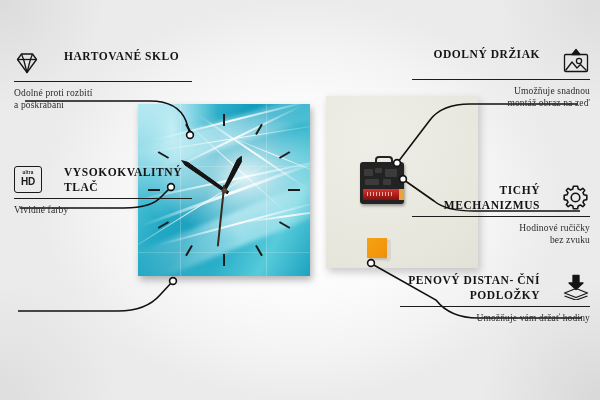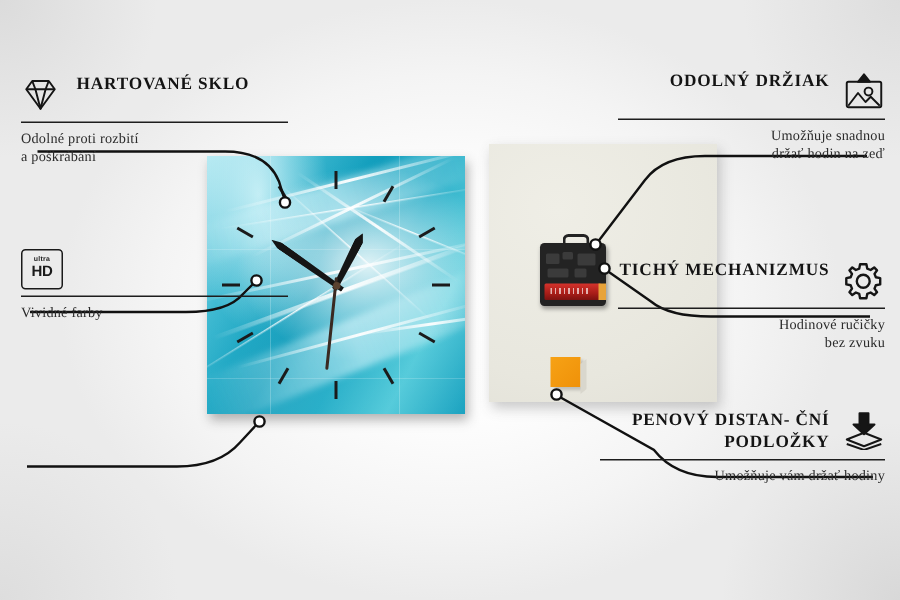--- a/index.html
+++ b/index.html
@@ -219,21 +219,21 @@
     position: absolute;
     z-index: 4;
     width: 178px;
   }
   .feature.left  { text-align: left; }
   .feature.right { text-align: right; }
 
   .feat-head {
     display: flex;
     align-items: flex-start;
-    gap: 9px;
+    gap: 22px;
   }
   .feature.right .feat-head { flex-direction: row-reverse; }
 
   .feat-icon {
     width: 28px;
     height: 28px;
     flex: 0 0 28px;
     color: #1a1a1a;
     display: flex;
     align-items: center;
@@ -265,21 +265,21 @@
     color: #2b2b2b;
     letter-spacing: .15px;
   }
 
   
   #feature-tempered-glass { left: 14px;  top: 48px;  }
   #feature-hd-print       { left: 14px;  top: 164px; }
   #feature-beveled-edges  { left: 14px;  top: 272px; }
 
   #feature-durable-holder { right: 10px; top: 46px;  }
-  #feature-silent-mech    { right: 10px; top: 172px; }
+  #feature-silent-mech    { right: 10px; top: 182px; }
   #feature-foam-pads      { right: 10px; top: 272px; width: 190px; }
 
   .hd-badge {
     width: 26px; height: 25px;
     border: 1.6px solid #1a1a1a;
     border-radius: 3px;
     display:flex;
     flex-direction: column;
     align-items:center;
     justify-content:center;
@@ -409,20 +409,21 @@
   </div>
 
   <div class="feature left" id="feature-hd-print">
     <div class="feat-head">
       <span class="feat-icon">
         <span class="hd-badge">
           <span class="ultra">ultra</span>
           <span class="hd">HD</span>
         </span>
       </span>
+      <span class="feat-title">VYSOKOKVALITNÝ TLAČ</span>
     </div>
     <div class="feat-rule"></div>
     <div class="feat-desc">
       <div>Vividné farby</div>
     </div>
   </div>
 
 
   <div class="feature right" id="feature-durable-holder">
     <div class="feat-head">
@@ -434,21 +435,21 @@
             <circle cx="17" cy="13" r="2.6"></circle>
             <path d="M3.5,22.5 L10,14 L15,20 L18.5,16.5 L24.5,22.5"></path>
           </g>
         </svg>
       </span>
       <span class="feat-title">ODOLNÝ DRŽIAK</span>
     </div>
     <div class="feat-rule"></div>
     <div class="feat-desc">
       <div>Umožňuje snadnou</div>
-      <div>držať hodin na zeď</div>
+      <div>montáž obraz na zeď</div>
     </div>
   </div>
 
   <div class="feature right" id="feature-silent-mech">
     <div class="feat-head">
       <span class="feat-icon">
         <svg width="27" height="27" viewBox="0 0 27 27">
           <g fill="none" stroke="#151515" stroke-width="1.6" stroke-linejoin="round">
             <path d="M13.5,2.2 L15.6,2.2 L16.2,5.1 L18.4,6.0 L20.8,4.3 L22.7,6.2 L21.0,8.6 L21.9,10.8 L24.8,11.4 L24.8,13.5 L24.8,15.6 L21.9,16.2 L21.0,18.4 L22.7,20.8 L20.8,22.7 L18.4,21.0 L16.2,21.9 L15.6,24.8 L13.5,24.8 L11.4,24.8 L10.8,21.9 L8.6,21.0 L6.2,22.7 L4.3,20.8 L6.0,18.4 L5.1,16.2 L2.2,15.6 L2.2,13.5 L2.2,11.4 L5.1,10.8 L6.0,8.6 L4.3,6.2 L6.2,4.3 L8.6,6.0 L10.8,5.1 L11.4,2.2 Z"></path>
             <circle cx="13.5" cy="13.5" r="4.3"></circle>

